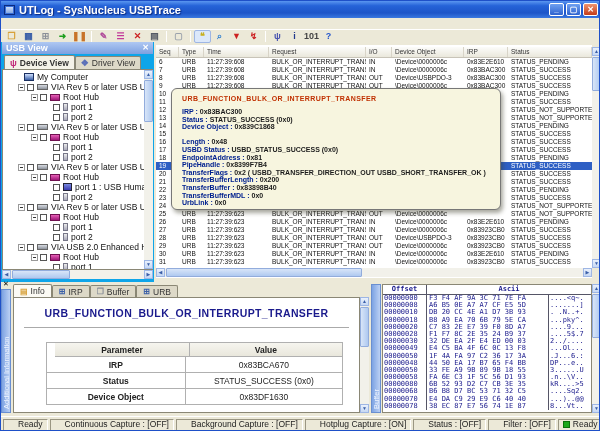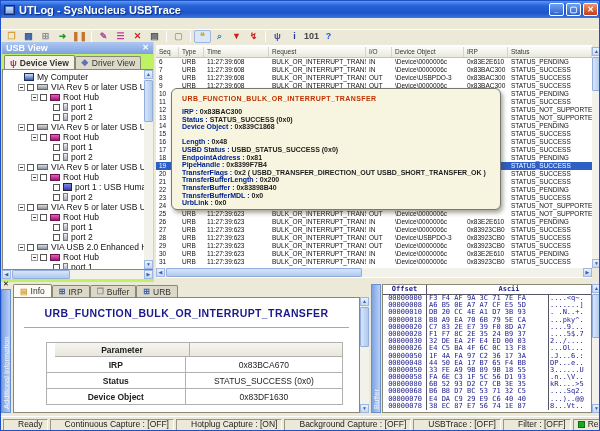--- a/index.html
+++ b/index.html
@@ -19,21 +19,21 @@
   
   #menubar{position:absolute;left:0;top:17px;width:600px;height:12px;display:flex;align-items:center;
     font-size:10px;color:#222;border-bottom:1px solid #fff;}
   .menu-item{padding:0 7px;height:12px;line-height:12px;}
   #toolbar{position:absolute;left:0;top:29px;width:600px;height:13px;display:flex;align-items:center;padding-left:2px;}
   .tbtn{width:17px;height:13px;display:flex;align-items:center;justify-content:center;
     font-size:9px;font-weight:bold;line-height:13px;}
   .tbtn.pressed{border:1px solid #9EB6E4;background:#DCE8FA;border-radius:2px;}
   .tbsep{width:1px;height:11px;background:#b9b5a8;border-right:1px solid #fff;margin:0 3px;}
   
-  #usbview{position:absolute;left:0;top:41px;width:153px;height:240px;background:#bef264;}
+  #usbview{position:absolute;left:0;top:41px;width:153px;height:240px;background:#0ea5e9;}
   #usb-caption{position:absolute;left:1px;top:0;width:151px;height:12px;
     background:linear-gradient(180deg,#AFC8F2,#7DA0E0);color:#fff;font-size:9px;font-weight:bold;
     line-height:12px;padding-left:4px;display:flex;}
   #usb-caption .cap-x{margin-left:auto;padding-right:4px;color:#fff;font-weight:bold;font-size:8px;}
   #usb-tabs{position:absolute;left:1px;top:13px;width:151px;height:14px;display:flex;align-items:flex-end;padding-left:2px;}
   .vtab{height:13px;border:1px solid #8a8775;border-bottom:none;border-radius:2px 2px 0 0;
     background:#DDD9C8;padding:0 5px;font-size:8.5px;line-height:12px;display:flex;align-items:center;gap:3px;color:#333;}
   .vtab.selected{background:#F4F2E8;height:14px;font-weight:bold;}
   .vtab .tic{font-size:9px;font-weight:bold;}
   #tree{position:absolute;left:1px;top:27px;width:151px;height:201px;background:#fff;
@@ -100,21 +100,21 @@
     writing-mode:vertical-rl;transform:rotate(180deg);font-size:7.5px;color:#EEF4FF;
     display:flex;align-items:center;padding-top:3px;}
   #hexpanel{position:absolute;left:381px;top:283px;width:210px;height:129px;background:#fff;
     border:1px solid #8a8775;overflow:hidden;font-family:"DejaVu Sans Mono",monospace;color:#1A1A8C;}
   #hexhead{display:flex;height:10px;font-size:7px;font-weight:bold;border-bottom:1px solid #556;}
   #hexhead span{text-align:center;}
   .hx-off{width:44px;border-right:1px solid #556;flex:none;}
   .hx-hex{width:122px;border-right:1px solid #556;flex:none;}
   .hx-asc{flex:1;}
   .hrow{display:flex;height:7.2px;font-size:7px;line-height:7.2px;white-space:pre;}
-  .hrow .hx-off{text-align:center;padding-left:1px;}
+  .hrow .hx-off{text-align:left;padding-left:1px;}
   .hrow .hx-hex{padding-left:2px;}
   .hrow .hx-asc{padding-left:1px;overflow:hidden;}
   
   #statusbar{position:absolute;left:0;top:415px;width:600px;height:16px;background:#ECE9D8;
     border-top:1px solid #fff;display:flex;align-items:center;gap:2px;padding:1px 2px;font-size:8.5px;color:#222;}
   .seg{border:1px solid;border-color:#9a9682 #fff #fff #9a9682;height:12px;line-height:11px;
     padding:0 4px;white-space:nowrap;display:flex;align-items:center;gap:3px;}
   .seg.wide{flex:1;}
   .dot{width:7px;height:7px;background:#1CA81C;border:1px solid #0a700a;display:inline-block;}
 </style>
@@ -709,20 +709,21 @@
         <span class="tic" style="color: rgb(58, 95, 168);">⊞</span>
         <span>URB</span>
       </span>
     </div>
   <div id="info-content">
     <div id="info-title">URB_FUNCTION_BULK_OR_INTERRUPT_TRANSFER</div>
     <div id="info-rule"></div>
     <div id="info-table">
       <div class="irow head">
         <span class="p">Parameter</span>
+        <span class="v">Value</span>
       </div>
       <div>
 
       <div class="irow">
             <span class="p">IRP</span>
             <span class="v">0x83BCA670</span>
           </div>
           <div class="irow">
             <span class="p">Status</span>
             <span class="v">STATUS_SUCCESS (0x0)</span>
@@ -779,21 +780,21 @@
           <span class="hx-off">00000028</span>
           <span class="hx-hex">F1 F7 8C 2E 35 24 B9 37</span>
           <span class="hx-asc">....5$.7</span>
         </div>
         <div class="hrow">
           <span class="hx-off">00000030</span>
           <span class="hx-hex">32 DE EA 2F E4 ED 00 03</span>
           <span class="hx-asc">2../....</span>
         </div>
         <div class="hrow">
-          <span class="hx-off">00000026</span>
+          <span class="hx-off">00000049</span>
           <span class="hx-hex">E4 C5 BA 4F 6C 0C 13 F8</span>
           <span class="hx-asc">...Ol...</span>
         </div>
         <div class="hrow">
           <span class="hx-off">00000050</span>
           <span class="hx-hex">1F 4A FA 97 C2 36 17 3A</span>
           <span class="hx-asc">.J...6.:</span>
         </div>
         <div class="hrow">
           <span class="hx-off">00000048</span>
@@ -843,29 +844,29 @@
   <span class="seg wide">
         <span class="dot" style="visibility: hidden;"></span>
         <span>Ready</span>
       </span>
       <span class="seg">
         <span class="dot" style="visibility: hidden;"></span>
         <span>Continuous Capture : [OFF]</span>
       </span>
       <span class="seg">
         <span class="dot" style="visibility: hidden;"></span>
-        <span>Hotplug Capture : [ON]</span>
+        <span>Background Capture : [OFF]</span>
       </span>
       <span class="seg">
         <span class="dot" style="visibility: hidden;"></span>
-        <span>Background Capture : [OFF]</span>
+        <span>Hotplug Capture : [ON]</span>
       </span>
       <span class="seg">
         <span class="dot" style="visibility: hidden;"></span>
-        <span>USBTrace : [OFF]</span>
+        <span>Status : [OFF]</span>
       </span>
       <span class="seg">
         <span class="dot" style="visibility: hidden;"></span>
         <span>Filter : [OFF]</span>
       </span>
       <span class="seg">
         <span class="dot"></span>
         <span>Ready to capture</span>
       </span>
     </div>

